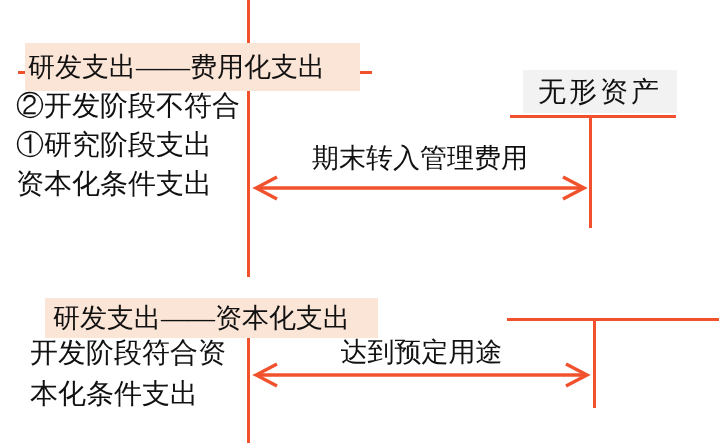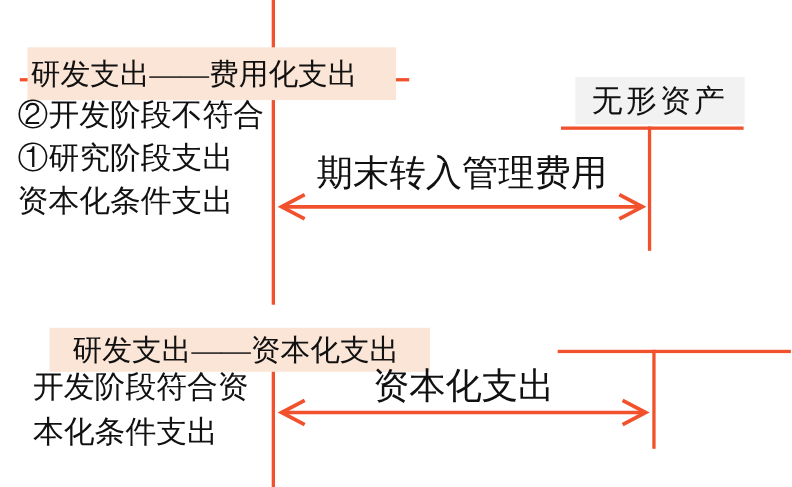--- a/index.html
+++ b/index.html
@@ -9,21 +9,21 @@
     overflow:hidden;
   }
   .hline,.vline{position:absolute;background:#f1512c;z-index:1;}
   .labelbox{position:absolute;z-index:2;display:flex;align-items:center;}
   .labelbox.peach{background:#fbe5d6;margin-top:21px;}
   .labelbox.gray{background:#f2f2f2;justify-content:center;}
   .labelbox span{white-space:nowrap;}
   .title-text{font-size:27px;}
   .acct-title-right{font-size:28px;letter-spacing:3px;}
   .bodytext{position:absolute;z-index:3;font-size:28px;white-space:nowrap;}
-  .arrowlabel{position:absolute;z-index:3;font-size:33px;text-align:center;white-space:nowrap;}
+  .arrowlabel{position:absolute;z-index:3;font-size:27px;text-align:center;white-space:nowrap;}
   .arrow{position:absolute;z-index:2;}
   .arrow svg{display:block;}
 </style>
 </head>
 <body>
 
 <div id="stage">
 
   <div class="vline" style="left:247px;top:0;width:3px;height:277px;"></div>
   <div class="hline" style="left:18px;top:71px;width:354px;height:3px;"></div>
@@ -46,35 +46,35 @@
     <span>期末转入管理费用</span>
   </div>
   <div class="arrow" style="left:252px;top:173px;width:336px;height:30px;">
     <svg width="336" height="30" viewBox="0 0 336 30">
       <path d="M6 15 H330" stroke="#f1512c" stroke-width="3.4" fill="none"></path>
       <path d="M25 4 L4 15 L25 26" stroke="#f1512c" stroke-width="3.4" fill="none"></path>
       <path d="M311 4 L332 15 L311 26" stroke="#f1512c" stroke-width="3.4" fill="none"></path>
     </svg>
   </div>
 
-  <div class="labelbox peach" style="left:45px;top:277px;width:325px;height:40px;padding-left:21px;">
+  <div class="labelbox peach" style="left:45px;top:277px;width:325px;height:40px;padding-left:8px;">
     <span class="title-text">研发支出——资本化支出</span>
   </div>
   <div class="hline" style="left:46px;top:318px;width:326px;height:3px;"></div>
   <div class="vline" style="left:247px;top:318px;width:3px;height:125px;"></div>
   <div class="bodytext" style="left:30px;top:332px;line-height:41px;">
     <div>开发阶段符合资</div>
     <div>本化条件支出</div>
   </div>
 
   <div class="hline" style="left:507px;top:318px;width:212px;height:3px;"></div>
   <div class="vline" style="left:593px;top:318px;width:3px;height:90px;"></div>
 
   <div class="arrowlabel" style="left:252px;top:335px;width:339px;height:34px;line-height:34px;">
-    <span>资本化支出</span>
+    <span>达到预定用途</span>
   </div>
   <div class="arrow" style="left:252px;top:360px;width:339px;height:30px;">
     <svg width="339" height="30" viewBox="0 0 339 30">
       <path d="M6 15 H333" stroke="#f1512c" stroke-width="3.4" fill="none"></path>
       <path d="M25 4 L4 15 L25 26" stroke="#f1512c" stroke-width="3.4" fill="none"></path>
       <path d="M314 4 L335 15 L314 26" stroke="#f1512c" stroke-width="3.4" fill="none"></path>
     </svg>
   </div>
 
 </div>

